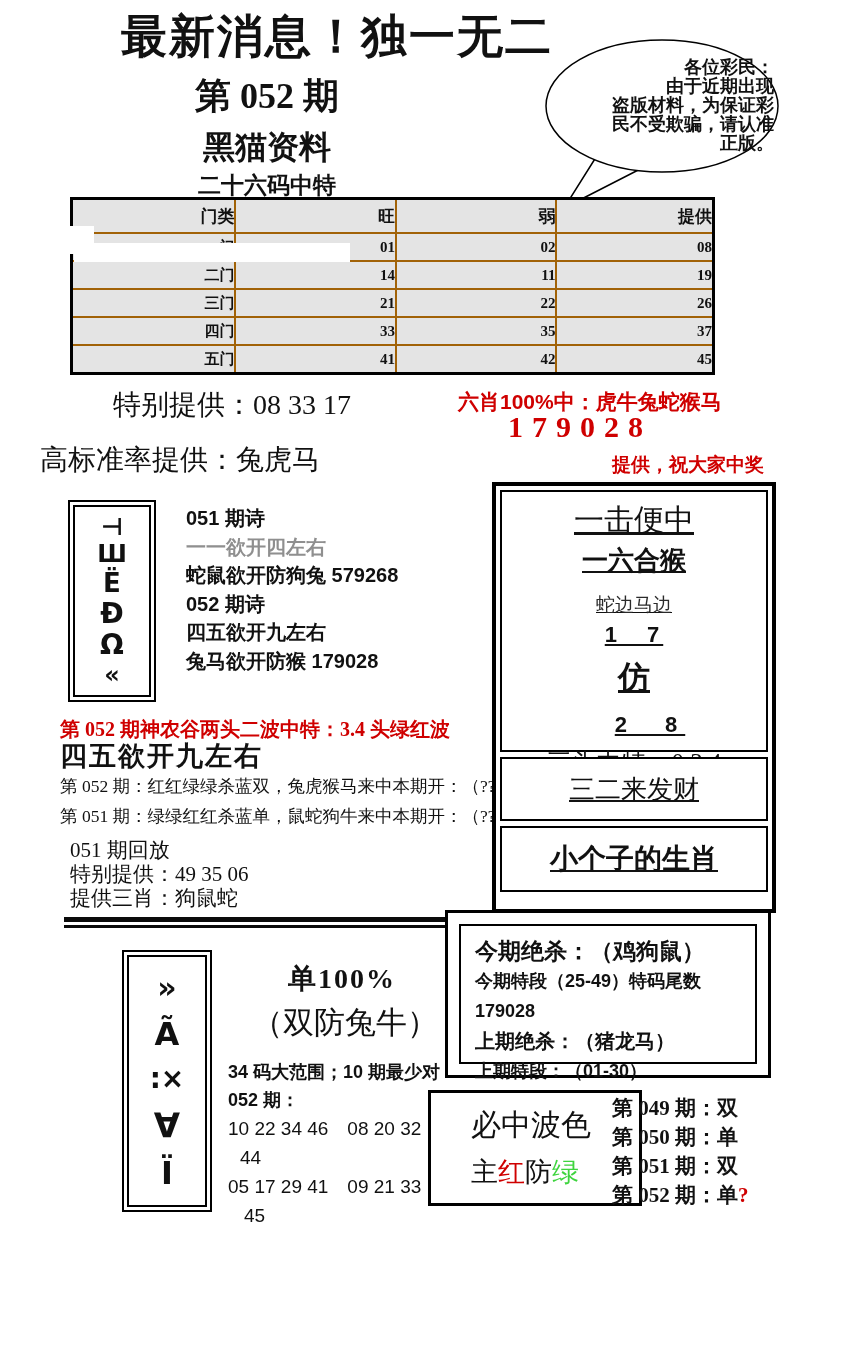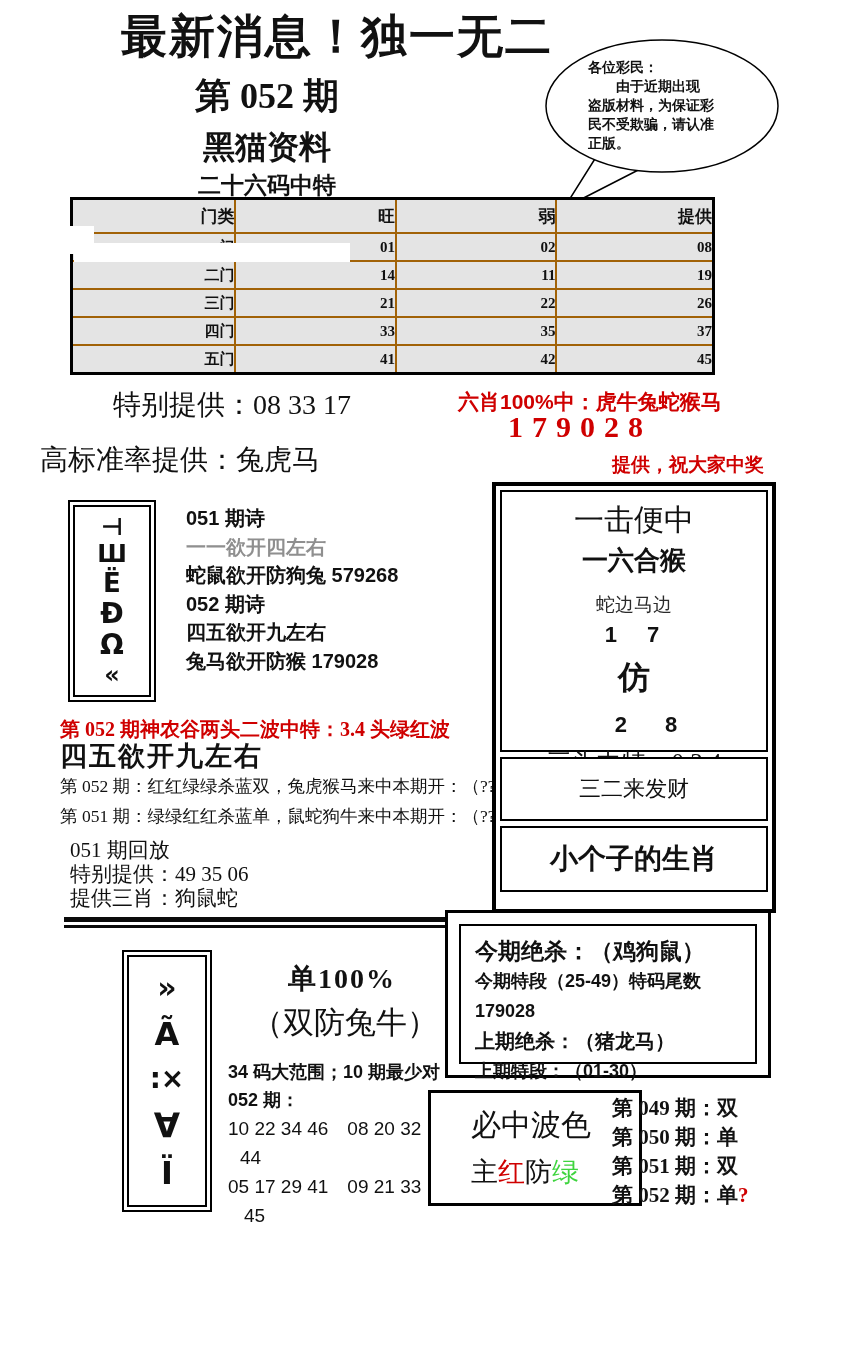--- a/index.html
+++ b/index.html
@@ -19,40 +19,40 @@
   table.gate td{height:26px;font-size:15px;font-weight:bold;}
   table.gate{border:3px solid #000;}
   .whiteout{position:absolute;background:#ffffff;z-index:5;}
   
   .dblbox{border:2px solid #000;padding:3px;background:#fff;}
   .dblbox .inner{border:2px solid #000;width:100%;height:100%;box-sizing:border-box;
                  display:flex;flex-direction:column;align-items:center;}
   .glyph{font-family:"DejaVu Sans",sans-serif;font-weight:bold;line-height:1;}
   .rule2{border-top:5px solid #0a0a0a;border-bottom:3px solid #0a0a0a;height:3px;}
   .strikebox{border:4px solid #000;padding:4px;display:flex;flex-direction:column;gap:5px;background:#fff;}
-  .strikebox .sec{border:2px solid #000;background:#fff;display:flex;flex-direction:column;align-items:center;}
+  .strikebox .sec{border:2px solid #000;background:#fff;display:flex;flex-direction:column;align-items:center;text-decoration:underline;}
   .killouter{border:3px solid #000;background:#fff;padding:11px;box-sizing:border-box;}
   .killinner{border:2px solid #000;height:100%;box-sizing:border-box;padding:10px 14px;}
   .wavebox{border:3px solid #000;background:#fff;padding-left:40px;}
 </style>
 </head>
 <body>
 
 <div id="page">
 
   <div class="abs serif b center" style="left:0;right:180px;top:6px;font-size:46px;letter-spacing:2px;">最新消息！独一无二</div>
   <div class="abs serif b center" style="left:0;right:320px;top:72px;font-size:36px;">第 052 期</div>
   <div class="abs serif b center" style="left:0;right:320px;top:126px;font-size:32px;">黑猫资料</div>
   <div class="abs serif b center" style="left:0;right:320px;top:170px;font-size:23px;">二十六码中特</div>
 
   <svg class="abs" style="left:538px;top:36px;" width="244" height="178" viewBox="0 0 244 178">
     <polygon points="60,118 26,172 112,128" fill="#ffffff" stroke="#000" stroke-width="1.5"></polygon>
     <ellipse cx="124" cy="70" rx="116" ry="66" fill="#ffffff" stroke="#000" stroke-width="1.5"></ellipse>
   </svg>
-  <div class="abs sans b" style="left:588px;top:58px;width:186px;font-size:14px;line-height:19px;">
+  <div class="abs sans b" style="left:588px;top:58px;width:186px;font-size:18px;line-height:19px;text-align:right;">
     <div>各位彩民：</div>
     <div>　　由于近期出现</div>
     <div>盗版材料，为保证彩</div>
     <div>民不受欺骗，请认准</div>
     <div>正版。</div>
   </div>
 
   <div class="abs" style="left:70px;top:197px;">
     <table class="gate serif">
       <tbody>
@@ -142,21 +142,21 @@
     <div class="sec" style="height:258px;">
       <div class="serif" style="font-size:30px;margin-top:8px;">一击便中</div>
       <div class="serif b" style="font-size:26px;margin-top:2px;">一六合猴</div>
       <div class="serif" style="font-size:19px;margin-top:14px;color:#2a2a2a;">蛇边马边</div>
       <div class="sans b" style="font-size:22px;margin-top:2px;letter-spacing:4px;">1　7</div>
       <div class="sans b" style="font-size:32px;margin-top:6px;">仿</div>
       <div class="sans b" style="font-size:22px;margin-top:10px;letter-spacing:8px;transform:translateX(16px);">2　8</div>
       <div class="serif" style="font-size:25px;margin-top:6px;">三头中特：0 3 4</div>
     </div>
     <div class="sec" style="height:60px;justify-content:center;">
-      <div class="serif" style="font-size:22px;text-align:center;">三二来发财</div>
+      <div class="serif" style="font-size:26px;text-align:center;">三二来发财</div>
     </div>
     <div class="sec" style="height:62px;justify-content:center;">
       <div class="serif b" style="font-size:28px;">小个子的生肖</div>
     </div>
   </div>
 
   <div class="abs killouter" style="left:445px;top:910px;width:326px;height:168px;">
     <div class="killinner">
       <div class="sans b" style="font-size:23px;line-height:30px;">今期绝杀：（鸡狗鼠）</div>
       <div class="sans b" style="font-size:18px;line-height:30px;">今期特段（25-49）特码尾数 179028</div>

